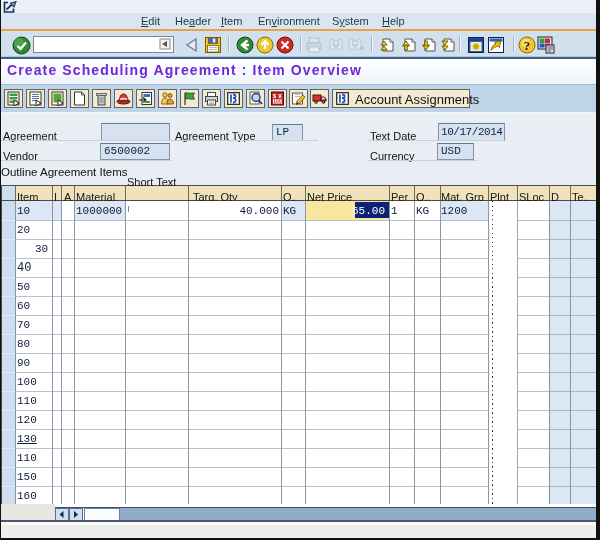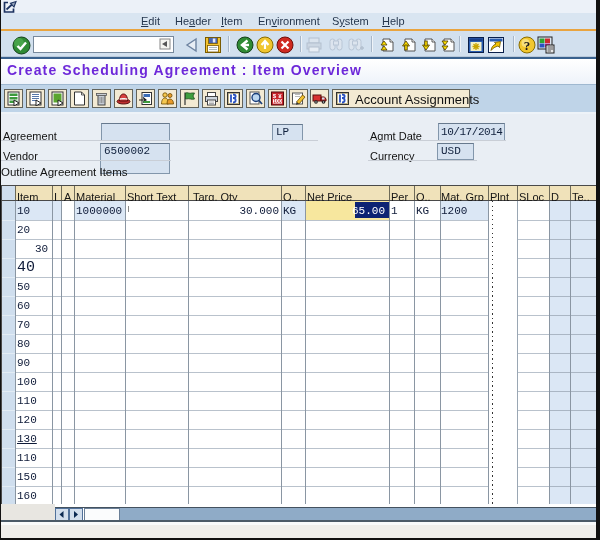--- a/index.html
+++ b/index.html
@@ -240,53 +240,54 @@
 <div class="abs" style="left:332px;top:89px;width:138px;height:19px;background:#f3ead3;border:1px solid #63635a;box-sizing:border-box;"></div>
 <svg class="abs" style="left:335px;top:91px" width="15" height="15" viewBox="0 0 15 15">
       <rect x="1.5" y="1.5" width="12" height="12" fill="#f0c52e" stroke="#333"></rect>
       <rect x="2.5" y="2.5" width="10" height="10" fill="#fff" stroke="#888" stroke-width="0.5"></rect>
       <path d="M5 3.5 V11.5" stroke="#2a52c0" stroke-width="1.8"></path>
       <path d="M7 3.5 C10.5 3.5,10.5 7,7 7 C10.5 7,10.5 11.5,7 11.5" fill="none" stroke="#2a52c0" stroke-width="1.8"></path>
     </svg>
 <div class="abs" style="left:355px;top:92px;font-size:13px;color:#111;">Account Assignments</div>
 <div class="abs" style="left:0;top:114px;width:600px;height:71px;background:#e9eef4;"></div>
 <div class="abs" style="left:3px;top:126px;"><span class="lbl">Agreement</span></div>
-<div class="abs" style="left:370px;top:126px;"><span class="lbl">Agmt Date</span></div>
+<div class="abs" style="left:175px;top:126px;"><span class="lbl">Agreement Type</span></div>
+<div class="abs" style="left:370px;top:126px;"><span class="lbl">Text Date</span></div>
 <div class="abs" style="left:3px;top:146px;"><span class="lbl">Vendor</span></div>
 <div class="abs" style="left:370px;top:146px;"><span class="lbl">Currency</span></div>
 <div class="abs" style="left:101px;top:123px;width:69px;height:18px;">
       <div class="inp" style="width:69px;height:18px;"></div>
     </div>
 <div class="abs" style="left:272px;top:124px;width:31px;height:17px;">
       <div class="inp" style="width:31px;height:17px;">LP</div>
     </div>
 <div class="abs" style="left:438px;top:123px;width:67px;height:18px;">
       <div class="inp" style="width:67px;height:18px;line-height:16px;padding-left:2px;letter-spacing:-0.45px;overflow:hidden;">10/17/2014</div>
     </div>
 <div class="abs" style="left:100px;top:143px;width:70px;height:17px;">
-      <div class="inp" style="width:70px;height:31px;">6500002</div>
+      <div class="inp" style="width:70px;height:17px;">6500002</div>
     </div>
 <div class="abs" style="left:437px;top:143px;width:37px;height:17px;">
       <div class="inp" style="width:37px;height:17px;">USD</div>
     </div>
 <div class="abs" style="left:0px;top:140px;width:318px;height:1px;background:#c9ced6;"></div>
 <div class="abs" style="left:368px;top:140px;width:138px;height:1px;background:#c9ced6;"></div>
 <div class="abs" style="left:0px;top:160px;width:171px;height:1px;background:#c9ced6;"></div>
 <div class="abs" style="left:368px;top:160px;width:109px;height:1px;background:#c9ced6;"></div>
 <div class="abs" style="left:1px;top:166px;font-size:11.5px;color:#111;">Outline Agreement Items</div>
 <div class="abs" style="left:1px;top:185px;width:595px;height:1px;background:#4a4a4a;"></div>
 <div class="abs" style="left:1px;top:185px;width:1px;height:321px;background:#4a4a4a;"></div>
 <div class="abs" style="left:2px;top:186px;width:13px;height:14px;background:#cfdeee;"></div>
 <div class="abs" style="left:15px;top:186px;width:581px;height:14px;background:#f0e2ba;"></div>
 <div class="abs" style="left:2px;top:200px;width:594px;height:1px;background:#4a4a4a;"></div>
 <div class="abs" style="left:17px;top:187px;white-space:nowrap;"><span class="hl">Item</span></div>
 <div class="abs" style="left:54px;top:187px;white-space:nowrap;"><span class="hl">I</span></div>
 <div class="abs" style="left:64px;top:187px;white-space:nowrap;"><span class="hl">A</span></div>
 <div class="abs" style="left:76px;top:187px;white-space:nowrap;"><span class="hl">Material</span></div>
-<div class="abs" style="left:127px;top:187px;white-space:nowrap;"><span class="hl">Short Text</span></div>
+<div class="abs" style="left:127px;top:172px;white-space:nowrap;"><span class="hl">Short Text</span></div>
 <div class="abs" style="left:193px;top:187px;white-space:nowrap;"><span class="hl">Targ. Qty</span></div>
 <div class="abs" style="left:283px;top:187px;white-space:nowrap;"><span class="hl">O..</span></div>
 <div class="abs" style="left:307px;top:187px;white-space:nowrap;"><span class="hl">Net Price</span></div>
 <div class="abs" style="left:391px;top:187px;white-space:nowrap;"><span class="hl">Per</span></div>
 <div class="abs" style="left:416px;top:187px;white-space:nowrap;"><span class="hl">O..</span></div>
 <div class="abs" style="left:441px;top:187px;white-space:nowrap;"><span class="hl">Mat. Grp</span></div>
 <div class="abs" style="left:490px;top:187px;white-space:nowrap;"><span class="hl">Plnt</span></div>
 <div class="abs" style="left:519px;top:187px;white-space:nowrap;"><span class="hl">SLoc</span></div>
 <div class="abs" style="left:551px;top:187px;white-space:nowrap;"><span class="hl">D</span></div>
 <div class="abs" style="left:572px;top:187px;white-space:nowrap;"><span class="hl">Te..</span></div>
@@ -332,35 +333,35 @@
 <div class="abs" style="left:414px;top:201px;width:1px;height:303px;background:#8a96a3;"></div>
 <div class="abs" style="left:440px;top:201px;width:1px;height:303px;background:#8a96a3;"></div>
 <div class="abs" style="left:488px;top:201px;width:1px;height:303px;background:#8a96a3;"></div>
 <div class="abs" style="left:517px;top:201px;width:1px;height:303px;background:#9aa7b4;"></div>
 <div class="abs" style="left:549px;top:201px;width:1px;height:303px;background:#8a96a3;"></div>
 <div class="abs" style="left:570px;top:201px;width:1px;height:303px;background:#8a96a3;"></div>
 <div class="abs" style="left:492px;top:201px;width:1px;height:303px;background:repeating-linear-gradient(to bottom, #333 0px, #333 1px, transparent 1px, transparent 4.5px);"></div>
 <div class="abs" style="left:17px;top:204px;font-size:11px;line-height:13px;color:#0e1a38;"><span class="mono" style="font-size:11px;">10</span></div>
 <div class="abs" style="left:17px;top:223px;font-size:11px;line-height:13px;color:#0e1a38;"><span class="mono" style="font-size:11px;">20</span></div>
 <div class="abs" style="left:35px;top:242px;font-size:11px;line-height:13px;color:#0e1a38;"><span class="mono" style="font-size:11px;">30</span></div>
-<div class="abs" style="left:17px;top:261px;font-size:11px;line-height:13px;color:#0e1a38;"><span class="mono" style="font-size:15px;">40</span></div>
+<div class="abs" style="left:17px;top:261px;font-size:11px;line-height:13px;color:#0e1a38;"><span class="mono" style="font-size:12px;">40</span></div>
 <div class="abs" style="left:17px;top:280px;font-size:11px;line-height:13px;color:#0e1a38;"><span class="mono" style="font-size:11px;">50</span></div>
 <div class="abs" style="left:17px;top:299px;font-size:11px;line-height:13px;color:#0e1a38;"><span class="mono" style="font-size:11px;">60</span></div>
 <div class="abs" style="left:17px;top:318px;font-size:11px;line-height:13px;color:#0e1a38;"><span class="mono" style="font-size:11px;">70</span></div>
 <div class="abs" style="left:17px;top:337px;font-size:11px;line-height:13px;color:#0e1a38;"><span class="mono" style="font-size:11px;">80</span></div>
 <div class="abs" style="left:17px;top:356px;font-size:11px;line-height:13px;color:#0e1a38;"><span class="mono" style="font-size:11px;">90</span></div>
 <div class="abs" style="left:17px;top:375px;font-size:11px;line-height:13px;color:#0e1a38;"><span class="mono" style="font-size:11px;">100</span></div>
 <div class="abs" style="left:17px;top:394px;font-size:11px;line-height:13px;color:#0e1a38;"><span class="mono" style="font-size:11px;">110</span></div>
 <div class="abs" style="left:17px;top:413px;font-size:11px;line-height:13px;color:#0e1a38;"><span class="mono" style="font-size:11px;">120</span></div>
 <div class="abs" style="left:17px;top:432px;font-size:11px;line-height:13px;color:#0e1a38;"><span class="mono" style="font-size:11px;text-decoration:underline;">130</span></div>
 <div class="abs" style="left:17px;top:451px;font-size:11px;line-height:13px;color:#0e1a38;"><span class="mono" style="font-size:11px;">110</span></div>
 <div class="abs" style="left:17px;top:470px;font-size:11px;line-height:13px;color:#0e1a38;"><span class="mono" style="font-size:11px;">150</span></div>
 <div class="abs" style="left:17px;top:489px;font-size:11px;line-height:13px;color:#0e1a38;"><span class="mono" style="font-size:11px;">160</span></div>
 <div class="abs" style="left:76px;top:204px;font-size:11px;line-height:13px;color:#0e1a38;"><span class="mono" style="font-size:11px;">1000000</span></div>
-<div class="abs" style="left:189px;top:204px;font-size:11px;line-height:13px;width:90px;text-align:right;color:#0e1a38;"><span class="mono" style="font-size:11px;">30.000</span></div>
+<div class="abs" style="left:189px;top:204px;font-size:11px;line-height:13px;width:90px;text-align:right;color:#0e1a38;"><span class="mono" style="font-size:11px;">40.000</span></div>
 <div class="abs" style="left:283px;top:204px;font-size:11px;line-height:13px;color:#0e1a38;"><span class="mono" style="font-size:11px;">KG</span></div>
 <div class="abs" style="left:306px;top:204px;font-size:11px;line-height:13px;width:79px;text-align:right;color:#fff;"><span class="mono" style="font-size:11px;">65.00</span></div>
 <div class="abs" style="left:391px;top:204px;font-size:11px;line-height:13px;color:#0e1a38;"><span class="mono" style="font-size:11px;">1</span></div>
 <div class="abs" style="left:416px;top:204px;font-size:11px;line-height:13px;color:#0e1a38;"><span class="mono" style="font-size:11px;">KG</span></div>
 <div class="abs" style="left:441px;top:204px;font-size:11px;line-height:13px;color:#0e1a38;"><span class="mono" style="font-size:11px;">1200</span></div>
 <div class="abs" style="left:128px;top:206px;width:1px;height:6px;background:#888;"></div>
 <div class="abs" style="left:2px;top:504px;width:594px;height:3px;background:#fff;"></div>
 <div class="abs" style="left:0px;top:504px;width:55px;height:17px;background:#e8e6e1;"></div>
 <div class="abs" style="left:55px;top:507px;width:541px;height:1px;background:#44525f;"></div>
 <div class="abs" style="left:120px;top:508px;width:476px;height:13px;background:#8fabc7;"></div>

